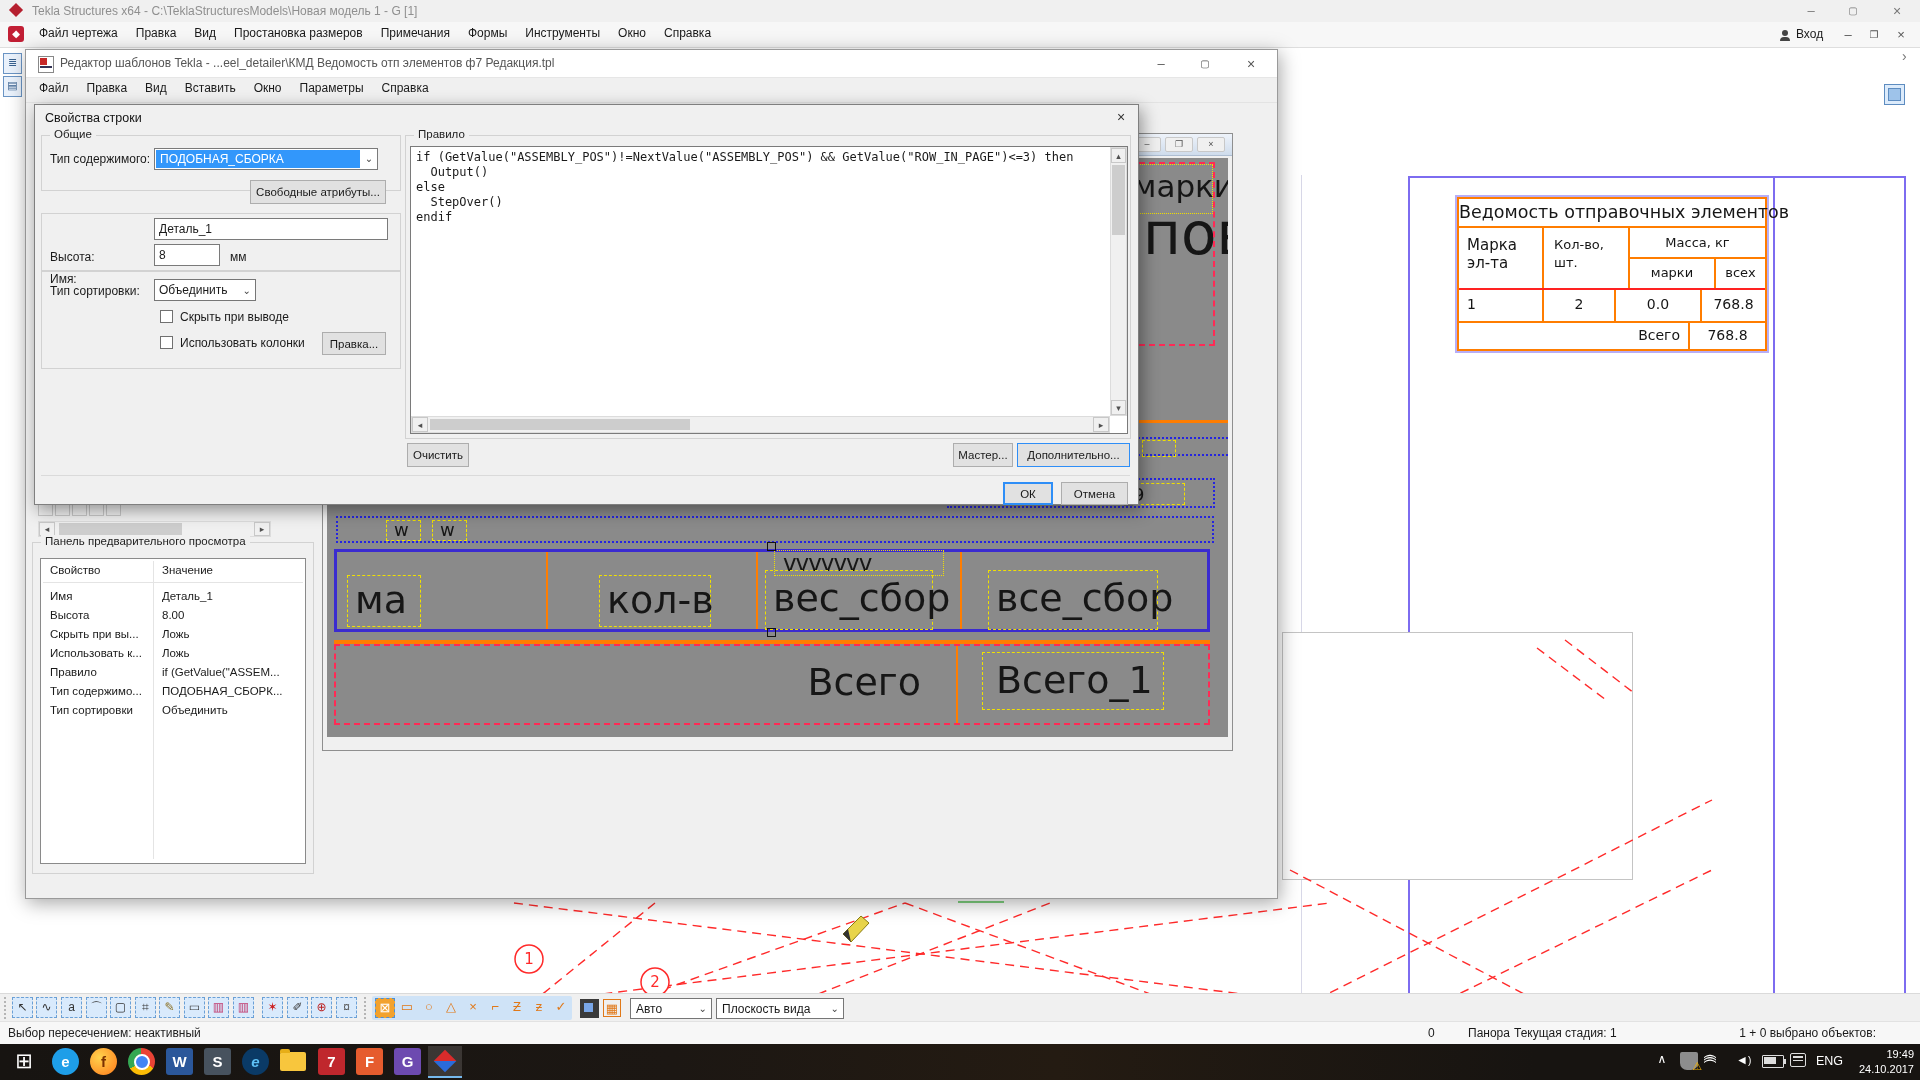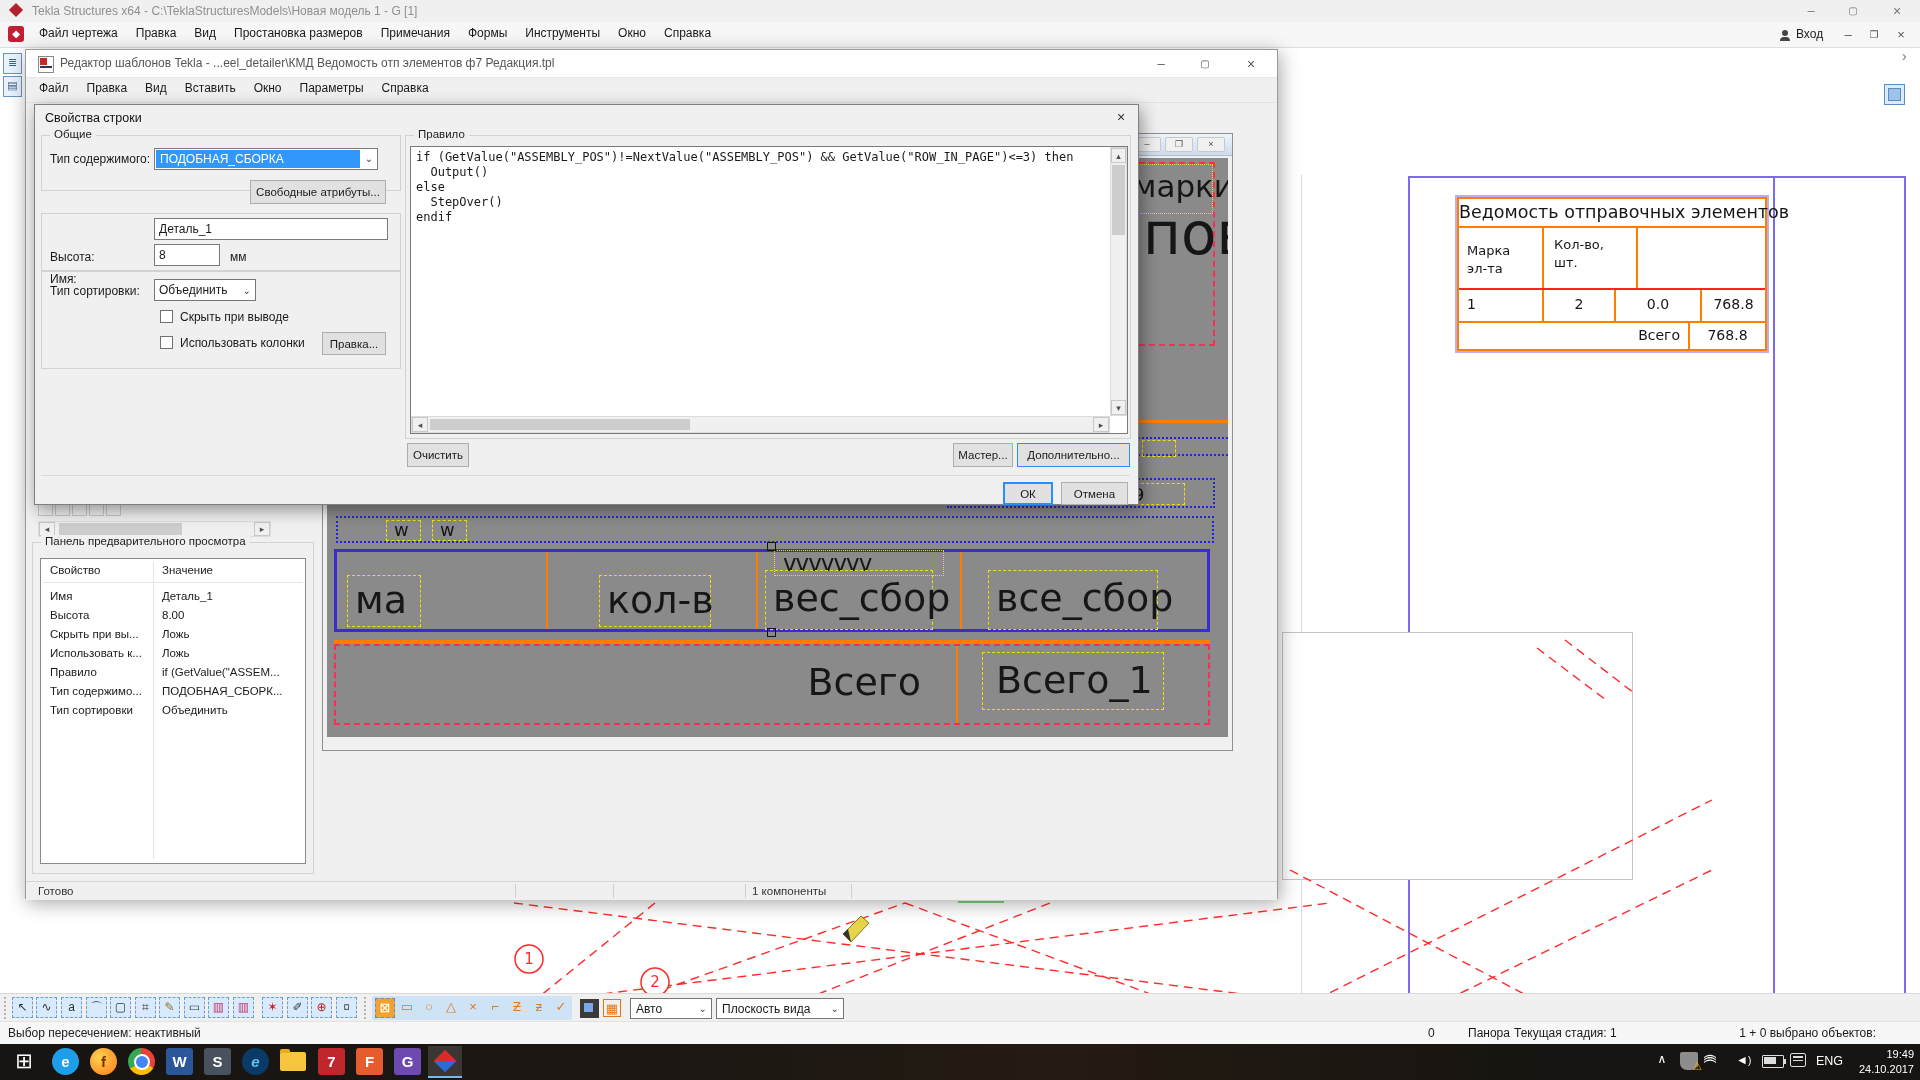--- a/index.html
+++ b/index.html
@@ -57,27 +57,34 @@
     <div class="a" style="left:1301px;top:128px;width:1px;height:843px;background:#d8d8e8;"></div>
 
     <div class="a" style="left:1408px;top:129px;width:498px;height:842px;border:2px solid #7d6cf0;box-sizing:border-box;"></div>
     <div class="a" style="left:1773px;top:129px;width:2px;height:842px;background:#7d6cf0;"></div>
 
     <div class="a" style="left:1282px;top:585px;width:349px;height:246px;border:1px solid #c4c4c4;background:#fff;"></div>
 
     <div class="a" style="left:1457px;top:150px;width:310px;background:#fff;border:2px solid #ff7d00;box-shadow:0 0 0 2px rgba(125,108,240,.55);box-sizing:border-box;">
       <div class="cad" style="height:27px;line-height:27px;text-align:center;font-size:17.5px;border-bottom:2px solid #ff7d00;">Ведомость отправочных элементов</div>
       <div style="display:flex;height:60px;border-bottom:2px solid #ff2222;">
-        <div class="cad" style="width:75px;border-right:2px solid #ff7d00;font-size:13px;padding:14px 0 0 8px;line-height:18px;">
+        <div class="cad" style="width:75px;border-right:2px solid #ff7d00;font-size:15px;padding:8px 0 0 8px;line-height:18px;">
           <div>Марка</div>
             <div>эл-та</div>
         </div>
-        <div class="cad" style="width:70px;border-right:2px solid #ff7d00;font-size:13px;padding:8px 12px 0 10px;line-height:18px;">
+        <div class="cad" style="width:70px;border-right:2px solid #ff7d00;font-size:13px;padding:8px 4px 0 10px;line-height:18px;">
           <div>Кол-во,</div>
             <div>шт.</div>
+        </div>
+        <div style="flex:1;display:flex;flex-direction:column;">
+          <div class="cad" style="height:29px;line-height:29px;text-align:center;font-size:13px;border-bottom:2px solid #ff7d00;">Масса, кг</div>
+          <div style="flex:1;display:flex;">
+            <div class="cad" style="width:84px;border-right:2px solid #ff7d00;text-align:center;line-height:27px;font-size:13px;">марки</div>
+            <div class="cad" style="flex:1;text-align:center;line-height:27px;font-size:13px;">всех</div>
+          </div>
         </div>
       </div>
       <div style="display:flex;height:31px;border-bottom:2px solid #ff7d00;">
         <div class="cad" style="width:75px;border-right:2px solid #ff7d00;font-size:14px;line-height:29px;padding-left:8px;">1</div>
         <div class="cad" style="width:70px;border-right:2px solid #ff7d00;font-size:14px;line-height:29px;text-align:center;">2</div>
         <div class="cad" style="width:84px;border-right:2px solid #ff7d00;font-size:14px;line-height:29px;text-align:center;">0.0</div>
         <div class="cad" style="flex:1;font-size:14px;line-height:29px;text-align:center;">768.8</div>
       </div>
       <div style="display:flex;height:26px;">
         <div class="cad" style="width:231px;border-right:2px solid #ff7d00;font-size:14px;line-height:24px;text-align:right;padding-right:8px;box-sizing:border-box;">Всего</div>
@@ -250,28 +257,20 @@
         <div class="a nw" style="left:121px;top:88px;font-size:11.5px;">Ложь</div>
         <div class="a nw" style="left:9px;top:107px;font-size:11.5px;">Правило</div>
         <div class="a nw" style="left:121px;top:107px;font-size:11.5px;">if (GetValue("ASSEM...</div>
         <div class="a nw" style="left:9px;top:126px;font-size:11.5px;">Тип содержимо...</div>
         <div class="a nw" style="left:121px;top:126px;font-size:11.5px;">ПОДОБНАЯ_СБОРК...</div>
         <div class="a nw" style="left:9px;top:145px;font-size:11.5px;">Тип сортировки</div>
         <div class="a nw" style="left:121px;top:145px;font-size:11.5px;">Объединить</div>
       </div>
     </div>
 
-    <div class="a" style="left:0;top:831px;width:1251px;height:18px;background:#f0f0f0;border-top:1px solid #d4d4d4;">
-      <div class="a nw" style="left:12px;top:3px;font-size:11.5px;color:#333;">Готово</div>
-      <div class="sep-v a" style="left:489px;top:2px;height:14px;"></div>
-      <div class="sep-v a" style="left:587px;top:2px;height:14px;"></div>
-      <div class="sep-v a" style="left:719px;top:2px;height:14px;"></div>
-      <div class="sep-v a" style="left:825px;top:2px;height:14px;"></div>
-      <div class="a nw" style="left:726px;top:3px;font-size:11.5px;color:#333;">1 компоненты</div>
-    </div>
   </div>
 
   <div class="a" style="left:34px;top:104px;width:1105px;height:401px;background:#f0f0f0;border:1px solid #7f7f7f;box-shadow:3px 5px 16px rgba(0,0,0,.4);z-index:20;box-sizing:border-box;">
     <div class="a nw" style="left:10px;top:6px;font-size:12.5px;color:#111;">Свойства строки</div>
     <div class="a winbtn" style="left:1076px;top:3px;width:20px;height:18px;color:#333;font-size:14px;line-height:18px;">×</div>
 
     <div class="a grp" style="left:6px;top:30px;width:360px;height:56px;background:#f0f0f0;">
       <div class="legend">Общие</div>
       <div class="a nw" style="left:8px;top:16px;">Тип содержимого:</div>
       <div class="a" style="left:112px;top:12px;width:224px;height:22px;background:#fff;border:1px solid #7a7a7a;box-sizing:border-box;display:flex;">

